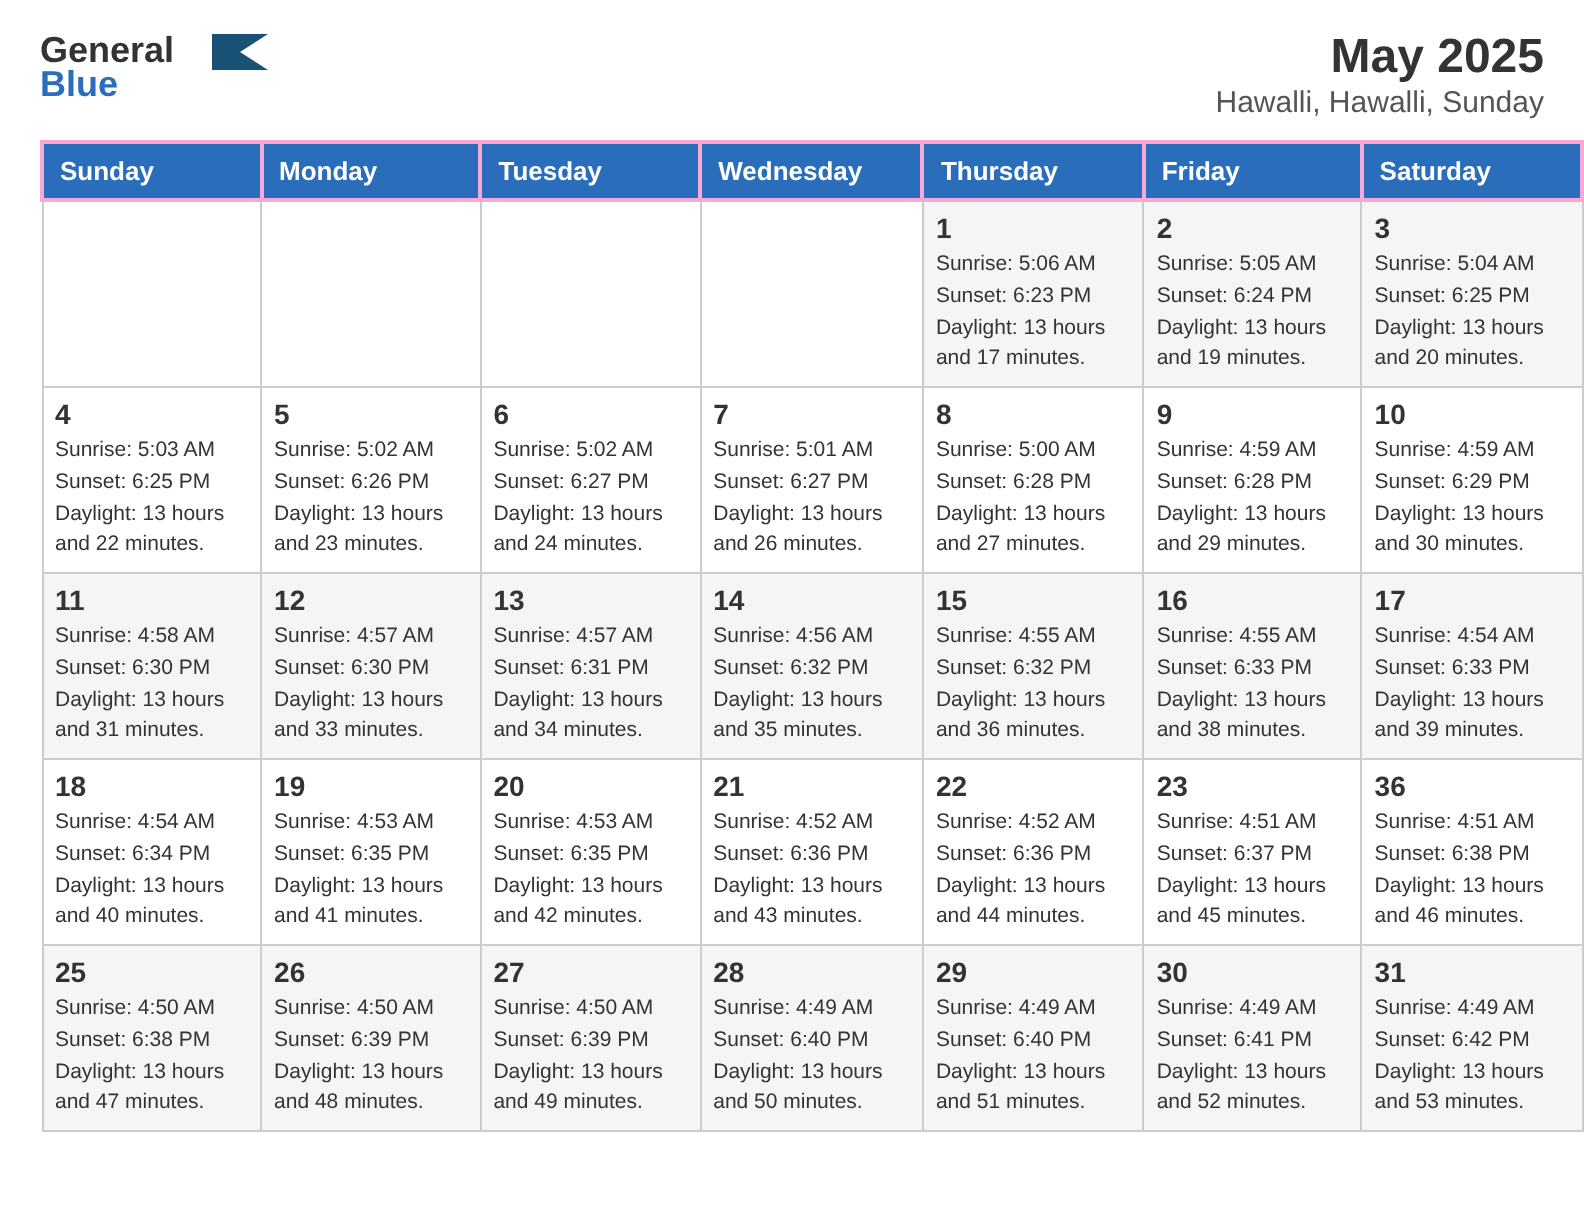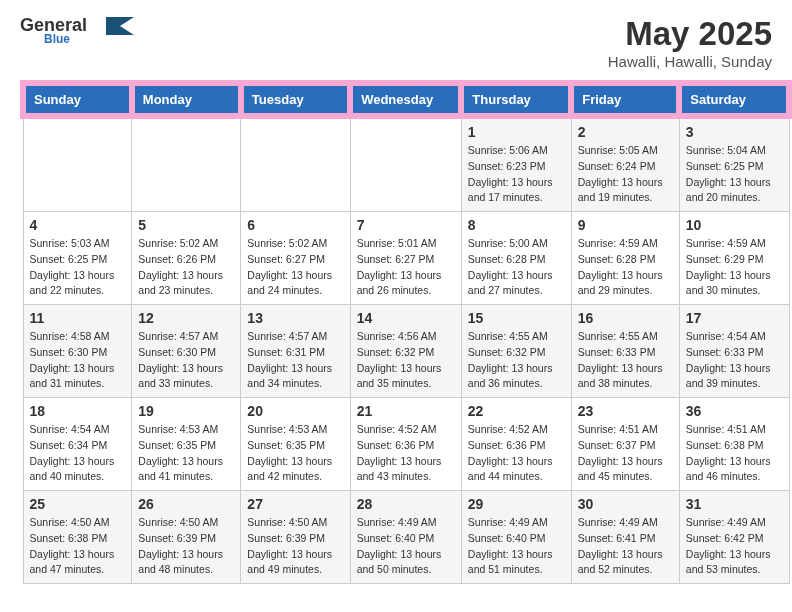--- a/index.html
+++ b/index.html
@@ -12,21 +12,21 @@
     .calendar { width: 100%; border-collapse: collapse; margin: 0 10px; }
     .calendar-wrapper { padding: 0 10px 10px 10px; }
     
     .cal-header th {
       background: #2a6ebb;
       color: white;
       text-align: left;
       padding: 6px 8px;
       font-size: 13px;
       font-weight: bold;
-      border: 6px solid #f9a8d4;
+      border: 2px solid #f9a8d4;
     }
     
     .cal-body td {
       vertical-align: top;
       padding: 5px 6px;
       border: 1px solid #ccc;
       width: 113px;
       min-height: 80px;
       font-size: 11px;
       color: #333;
@@ -72,24 +72,24 @@
 <div>
   <div class="header">
     <div class="logo-wrapper">
       <div class="logo-line1">
         <span style="font-size:18px;font-weight:bold;color:#333;">General</span>
         <svg width="28" height="18" style="margin:0 2px;">
           <rect width="28" height="18" fill="#1a5276"></rect>
           <polygon points="28,0 14,9 28,18" fill="white"></polygon>
         </svg>
       </div>
-      <span style="font-size:12px;font-weight:bold;color:#2a6ebb;margin-top:-4px;margin-left:24px;">Blue</span>
+      <span style="font-size:18px;font-weight:bold;color:#2a6ebb;margin-top:-4px;">Blue</span>
     </div>
     <div class="title-section">
-      <div style="font-size:33px;font-weight:bold;color:#333;">May 2025</div>
+      <div style="font-size:24px;font-weight:bold;color:#333;">May 2025</div>
       <div style="font-size:15px;color:#555;">Hawalli, Hawalli, Sunday</div>
     </div>
   </div>
 
   <div class="calendar-wrapper">
     <table class="calendar">
       <thead class="cal-header">
         <tr>
           <th>Sunday</th>
           <th>Monday</th>

